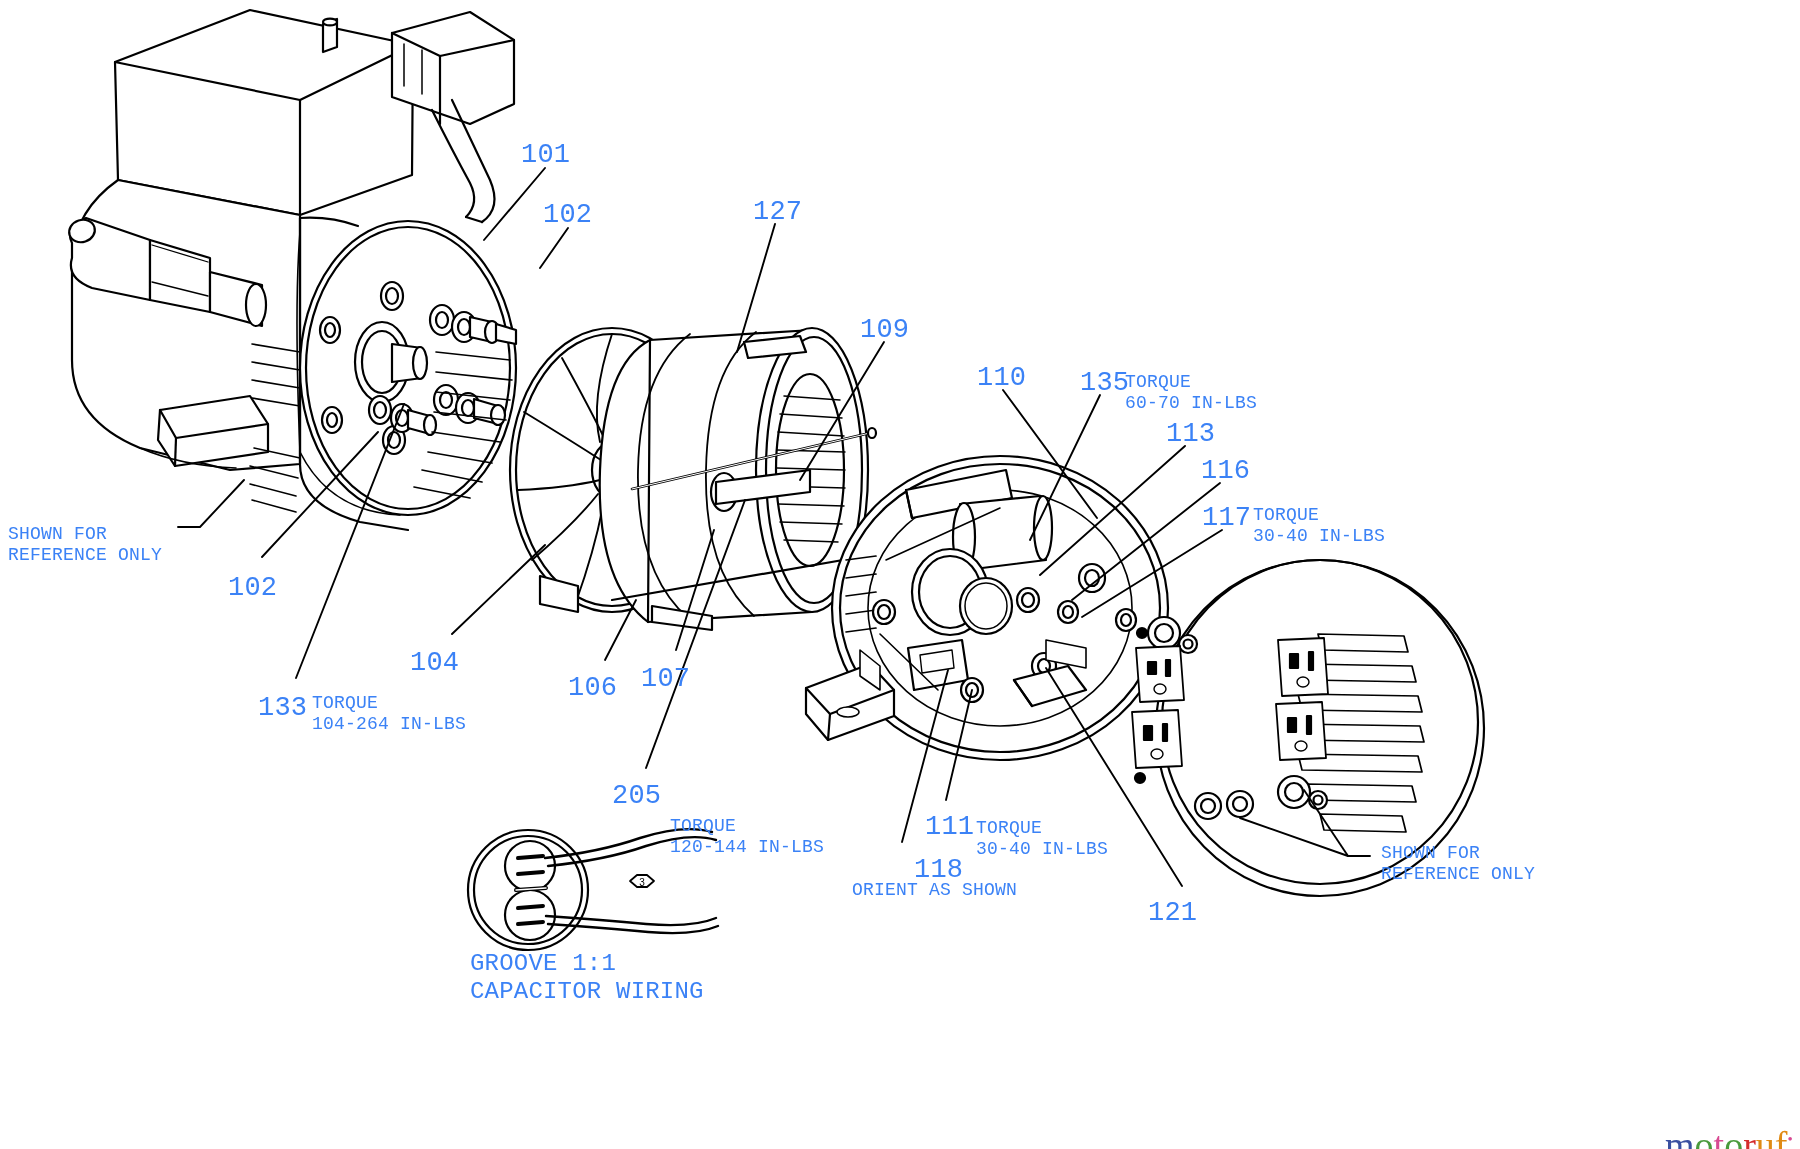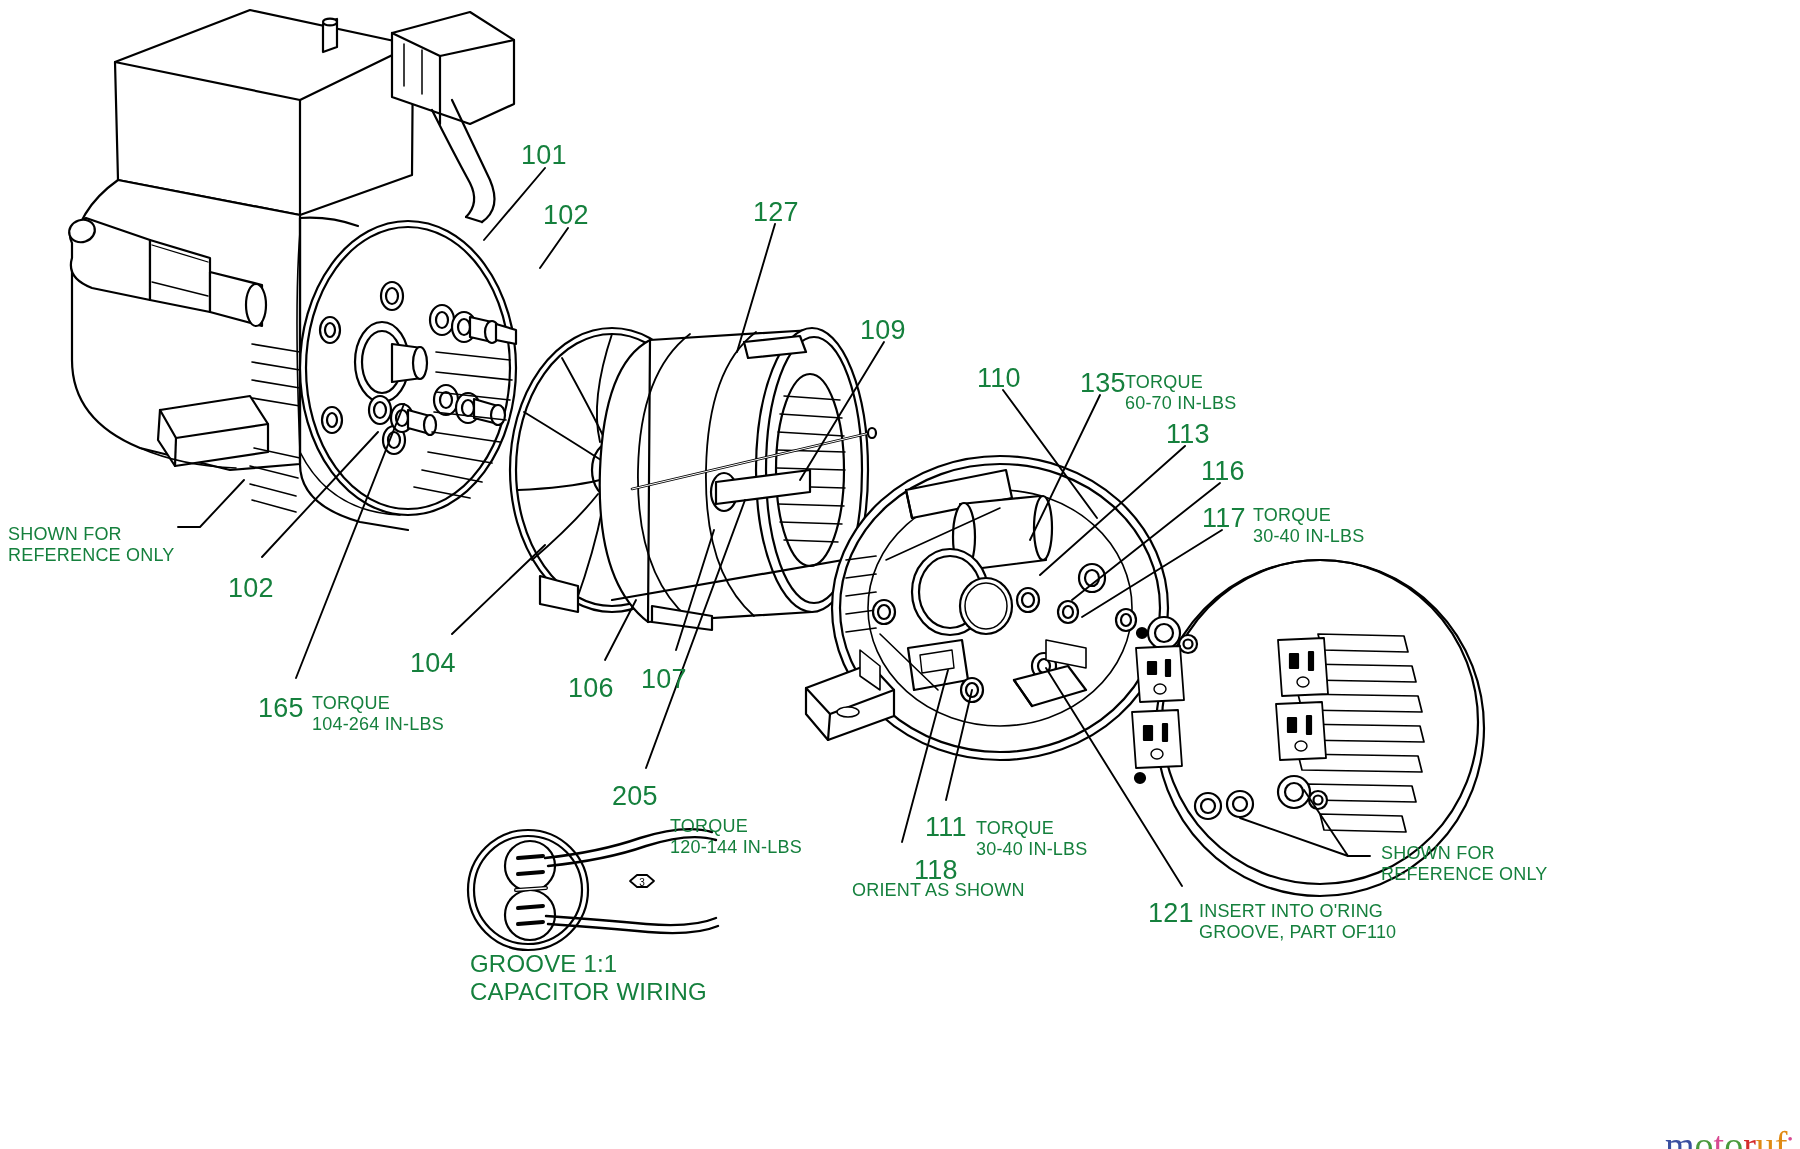--- a/index.html
+++ b/index.html
@@ -12,22 +12,22 @@
   #sheet{
     position:relative;
     width:1800px;
     height:1149px;
     background:#ffffff;
     overflow:hidden;
   }
   #art{position:absolute;left:0;top:0;width:1800px;height:1149px;}
   .lbl{
     position:absolute;
-    font-family:Liberation Sans, sans-serif;
-    color:#15803d;
+    font-family:Liberation Mono, monospace;
+    color:#3b82f6;
     white-space:pre;
     line-height:1.14;
     letter-spacing:.2px;
   }
   .num{font-size:27px;font-weight:400;}
   .note{font-size:18px;font-weight:400;}
   .cap-cap{font-size:24px;font-weight:400;}
   
   #logo{
     position:absolute;
@@ -358,21 +358,21 @@
       <path d="M178 527 L200 527 L244 480"></path>
 
       <path d="M1370 856 L1348 856 L1240 818"></path>
       <path d="M1348 856 L1304 790"></path>
     </g>
   </svg>
 
   <div class="lbl num" style="left:521px;top:140px">101</div>
   <div class="lbl num" style="left:543px;top:200px">102</div>
   <div class="lbl num" style="left:228px;top:573px">102</div>
-  <div class="lbl num" style="left:258px;top:693px">165</div>
+  <div class="lbl num" style="left:258px;top:693px">133</div>
   <div class="lbl num" style="left:410px;top:648px">104</div>
   <div class="lbl num" style="left:753px;top:197px">127</div>
   <div class="lbl num" style="left:568px;top:673px">106</div>
   <div class="lbl num" style="left:641px;top:664px">107</div>
   <div class="lbl num" style="left:612px;top:781px">205</div>
   <div class="lbl num" style="left:860px;top:315px">109</div>
   <div class="lbl num" style="left:977px;top:363px">110</div>
   <div class="lbl num" style="left:925px;top:812px">111</div>
   <div class="lbl num" style="left:1080px;top:368px">135</div>
   <div class="lbl num" style="left:1166px;top:419px">113</div>
@@ -387,22 +387,20 @@
 104-264 IN-LBS</div>
   <div class="lbl note" style="left:670px;top:816px">TORQUE
 120-144 IN-LBS</div>
   <div class="lbl note" style="left:976px;top:818px">TORQUE
 30-40 IN-LBS</div>
   <div class="lbl note" style="left:1125px;top:372px">TORQUE
 60-70 IN-LBS</div>
   <div class="lbl note" style="left:1253px;top:505px">TORQUE
 30-40 IN-LBS</div>
   <div class="lbl note" style="left:852px;top:880px">ORIENT AS SHOWN</div>
-  <div class="lbl note" style="left:1199px;top:901px">INSERT INTO O'RING
-GROOVE, PART OF110</div>
   <div class="lbl note" style="left:1381px;top:843px">SHOWN FOR
 REFERENCE ONLY</div>
 
   <div class="lbl cap-cap" style="left:470px;top:950px">GROOVE 1:1</div>
   <div class="lbl cap-cap" style="left:470px;top:978px">CAPACITOR WIRING</div>
 
   <div id="logo">
     <span style="color:#3a4fa0">m</span><span style="color:#4a9a3c">o</span><span style="color:#d84a92">t</span><span style="color:#4a9a3c">o</span><span style="color:#d42b2b">r</span><span style="color:#e08a14">u</span><span style="color:#e08a14">f</span><span class="dot" style="color:#d84a92">•</span><span class="de">.de</span>
   </div>
 

